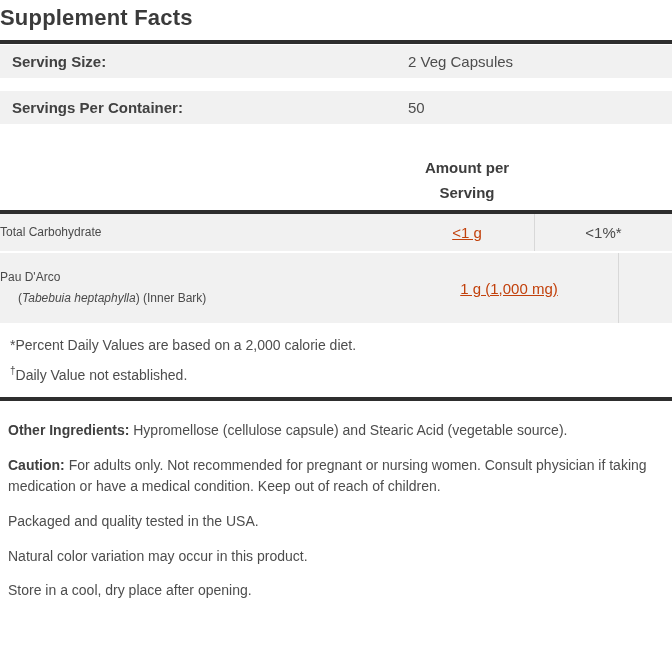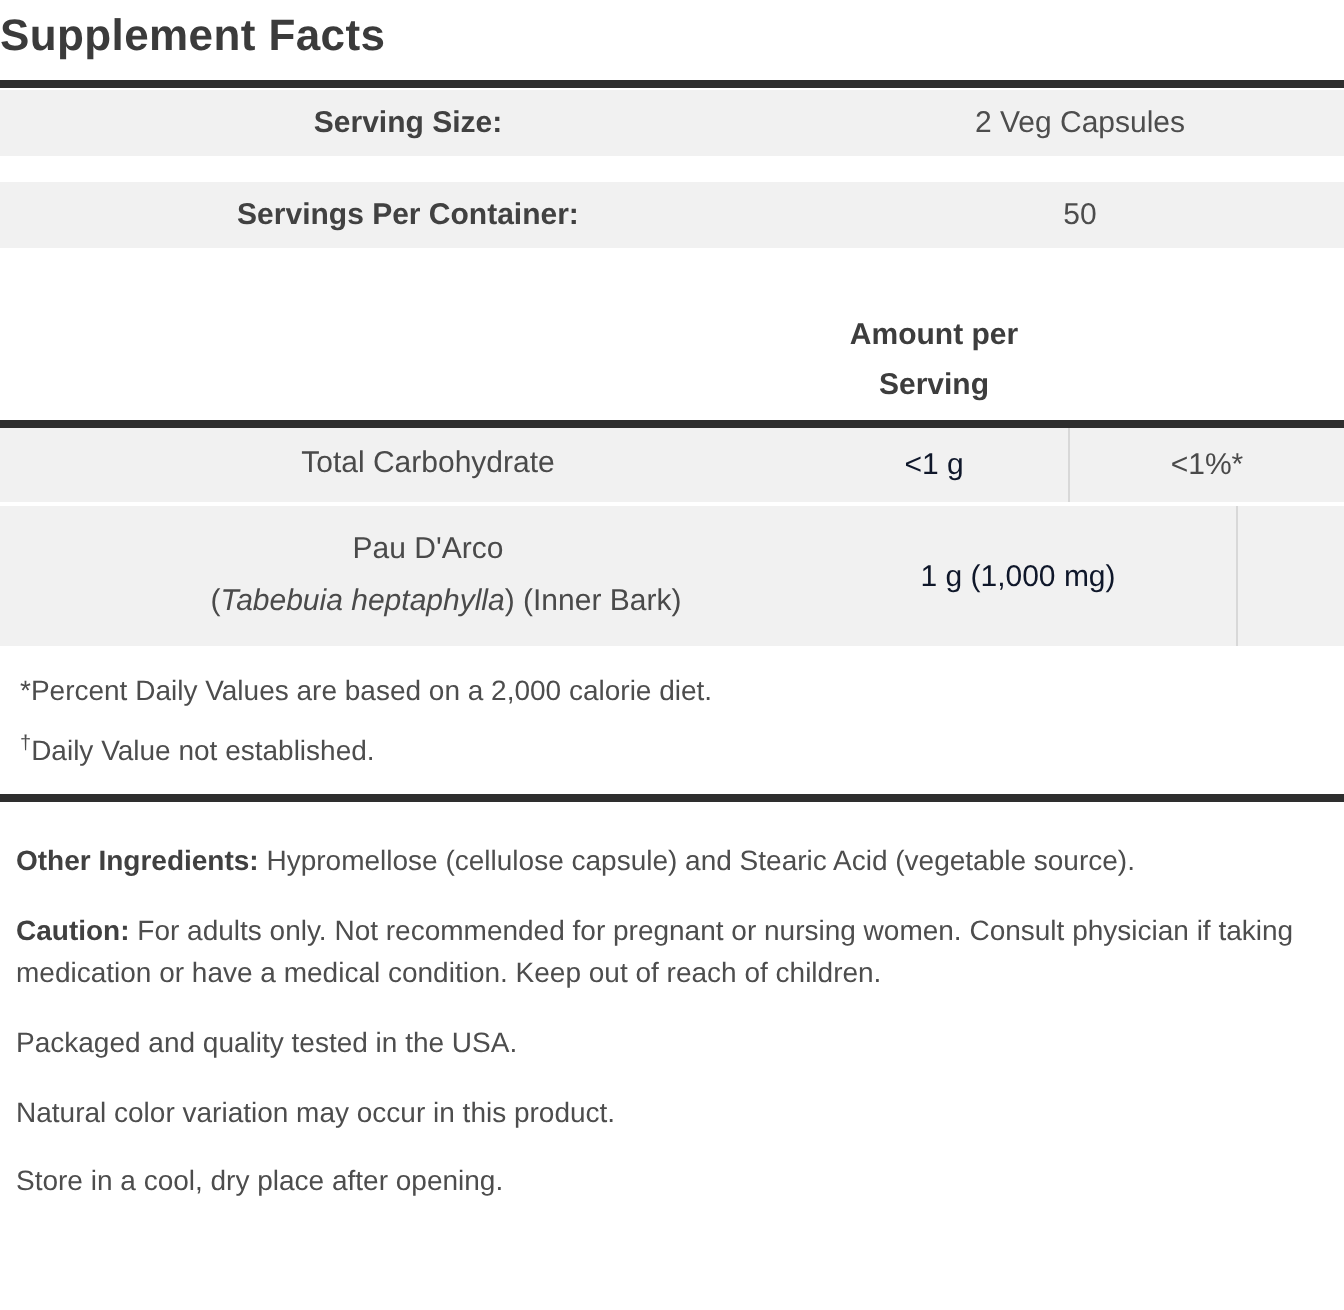--- a/index.html
+++ b/index.html
@@ -19,21 +19,21 @@
     font-weight: bold;
     color: #3b3b3b;
     margin: 0 0 9px 0;
     letter-spacing: 0.2px;
   }
 
   
   .bar { height: 4px; background: #2e2e2e; width: 100%; }
 
   
-  .serving-rows { margin-bottom: 30px; text-align: center; }
+  .serving-rows { margin-bottom: 30px; }
   .serving-row {
     display: grid;
     grid-template-columns: 396px 1fr;
     align-items: center;
     background: #f1f1f1;
     height: 34px;
     margin-top: 12px;
   }
   .serving-row:first-child { margin-top: 0; border-top: 1px solid #ffffff; }
   .serving-row + .serving-row { border-top: 1px solid #ffffff; }
@@ -64,22 +64,22 @@
 
   
   .n-row {
     display: grid;
     grid-template-columns: 400px 134px 138px;
     background: #f1f1f1;
     align-items: center;
   }
   .n-row.row-1 { height: 39px; border-bottom: 2px solid #ffffff; }
   .n-row.row-2 { height: 70px; gap: 42px; }
-  .cell-name { font-size: 15px; color: #4a4a4a; padding-left: 28px; line-height: 1.75; text-align: center; }
-  .cell-amount { font-size: 15px; color: #0f172a; text-align: center; }
+  .cell-name { font-size: 12px; color: #4a4a4a; padding-left: 0; line-height: 1.75; }
+  .cell-amount { font-size: 15px; color: #c2410c; text-align: center; text-decoration: underline; }
   .cell-dv {
     font-size: 15px;
     color: #4a4a4a;
     text-align: center;
     align-self: stretch;
     display: flex;
     align-items: center;
     justify-content: center;
     border-left: 1px solid #d8d8d8;
   }

